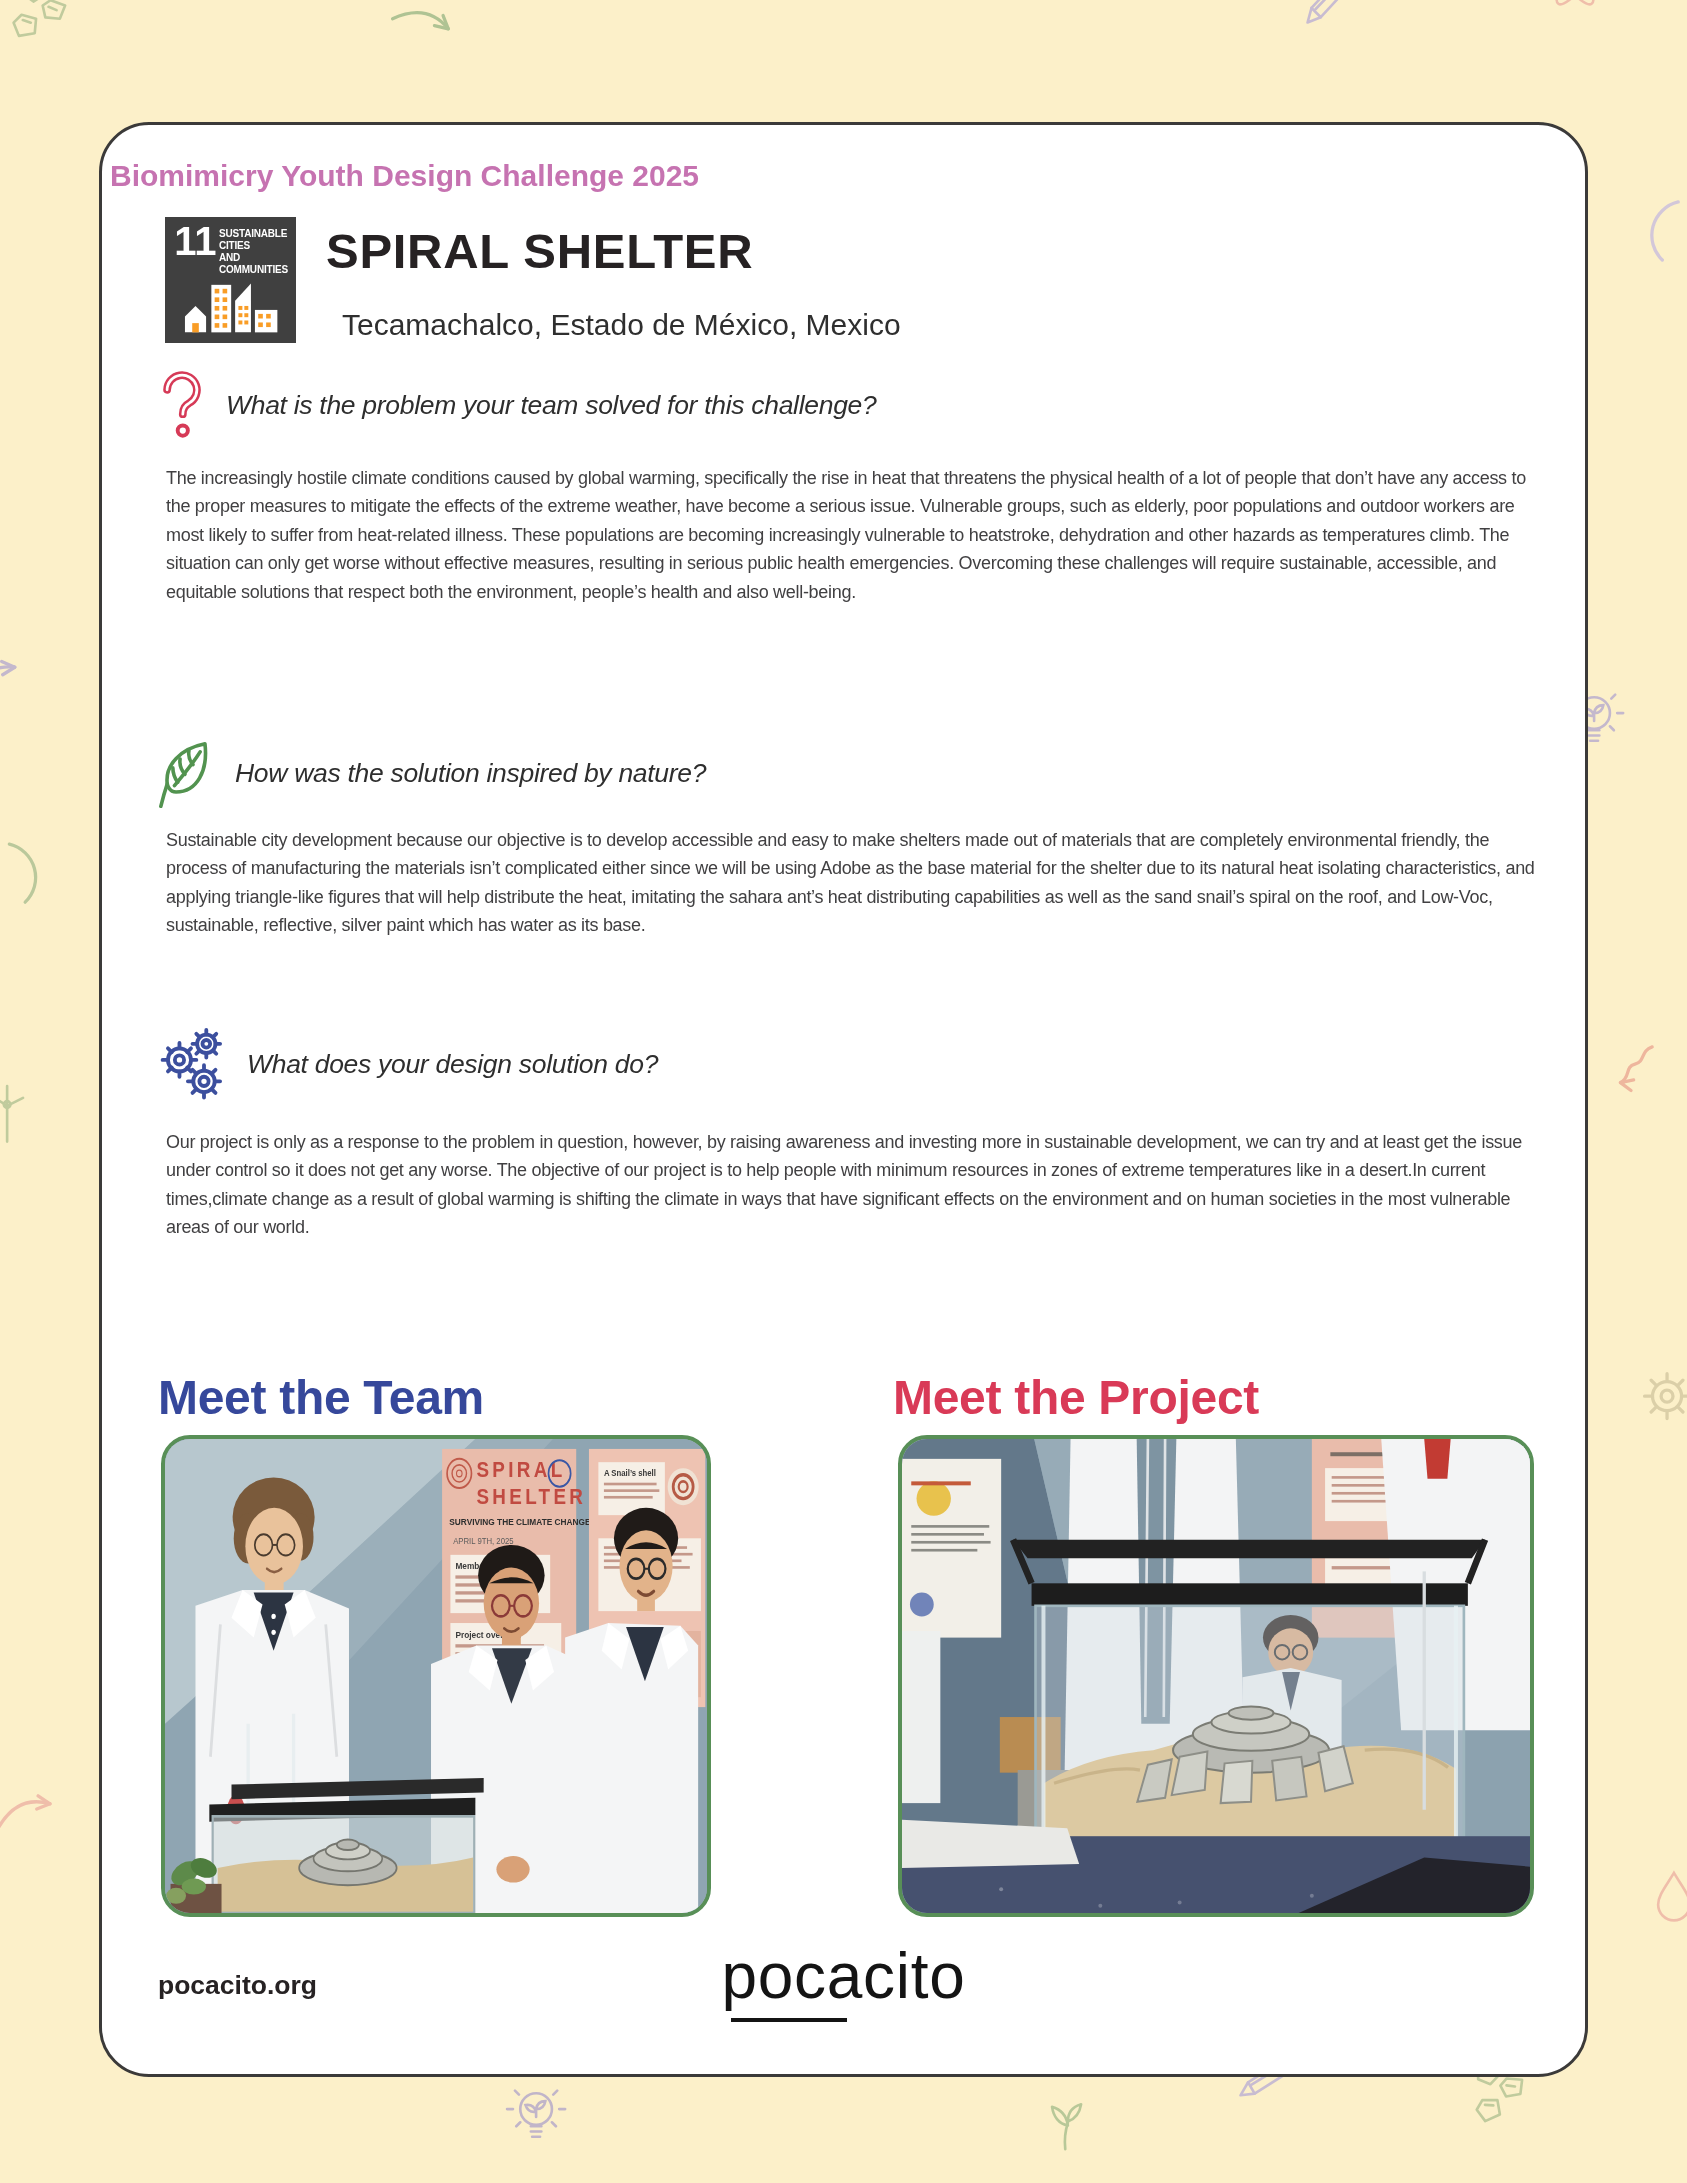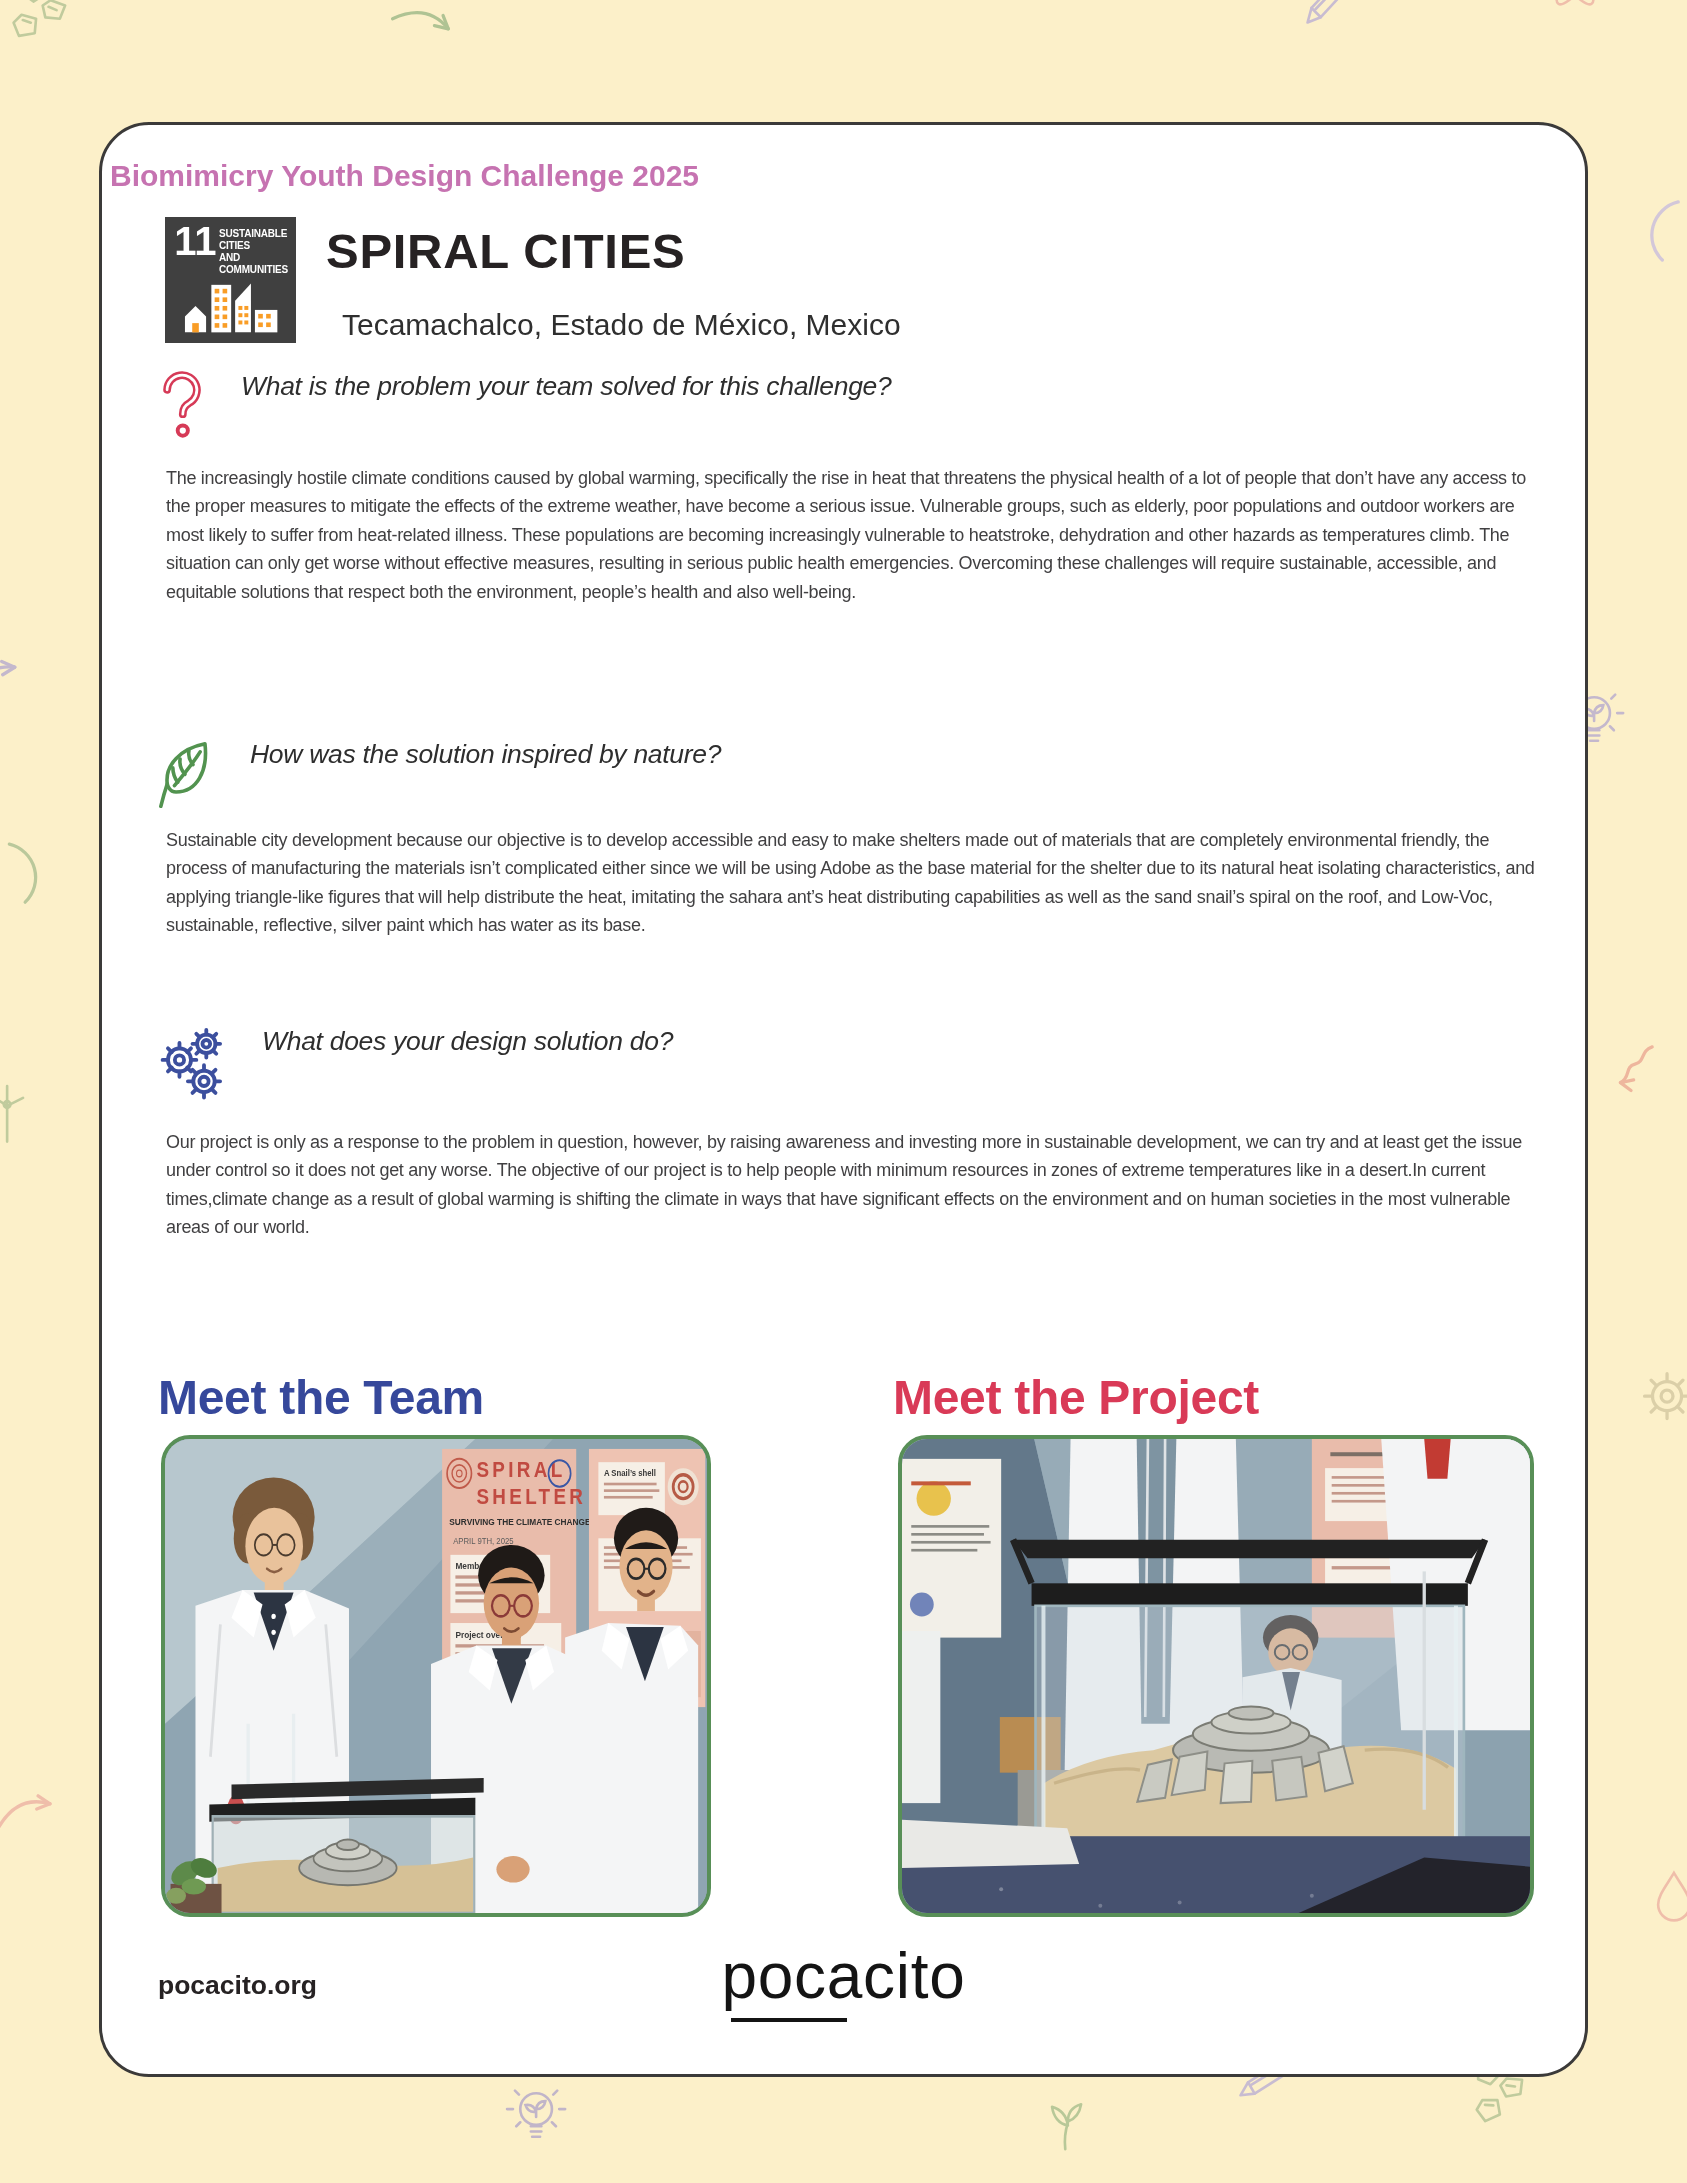--- a/index.html
+++ b/index.html
@@ -22,21 +22,21 @@
   .sdg{
     position:absolute;left:63px;top:92px;width:131px;height:126px;
     background:#404040;color:#fff;
   }
   .sdg-num{position:absolute;left:9.3px;top:2.6px;font-size:40px;font-weight:bold;line-height:42px;}
   .sdg-label{position:absolute;left:54px;top:11.2px;font-size:10px;font-weight:bold;line-height:12px;letter-spacing:-0.2px;}
   .sdg-city{position:absolute;left:13.2px;bottom:8px;}
   .project-title{position:absolute;left:224px;top:98px;font-size:49px;font-weight:bold;color:#262223;letter-spacing:0.7px;}
   .location{position:absolute;left:224px;top:183px;font-size:30px;color:#2f2f2f;margin-left:16px;}
 
-  .qrow{position:absolute;left:56px;display:flex;align-items:flex-start;gap:35px;}
+  .qrow{position:absolute;left:56px;display:flex;align-items:center;gap:20px;}
   .q1{top:246px}.q2{top:614px}.q3{top:901px}
   .qicon{flex:0 0 auto;display:block;}
   .qtext{font-size:26.5px;font-style:italic;color:#2e2e2e;letter-spacing:-0.3px;}
 
   .para{
     position:absolute;left:64px;width:1383px;
     font-size:18px;line-height:28.4px;color:#414042;letter-spacing:-0.3px;
   }
   .p1{top:339px}.p2{top:701px}.p3{top:1003px}
 
@@ -213,21 +213,21 @@
         <rect x="91" y="78" width="6" height="6"></rect>
           <rect x="100" y="78" width="6" height="6"></rect>
         <rect x="121" y="68" width="7" height="7"></rect>
           <rect x="133" y="68" width="7" height="7"></rect>
         <rect x="121" y="81" width="7" height="7"></rect>
           <rect x="133" y="81" width="7" height="7"></rect>
       </g>
     </svg>
   </div>
 
-  <div class="project-title">SPIRAL CITIES</div>
+  <div class="project-title">SPIRAL SHELTER</div>
   <div class="location">Tecamachalco, Estado de México, Mexico</div>
 
   <div class="qrow q1">
     <svg class="qicon" width="48" height="69" viewBox="0 0 60 88">
       <path d="M11 24 a19 19 0 1 1 28 17 c-6 3 -8 7 -8 14" fill="none" stroke="#d63a57" stroke-width="10" stroke-linecap="round"></path>
       <path d="M11 24 a19 19 0 1 1 28 17 c-6 3 -8 7 -8 14" fill="none" stroke="#ffffff" stroke-width="3.5" stroke-linecap="round"></path>
       <circle cx="31" cy="76" r="6.5" fill="none" stroke="#d63a57" stroke-width="5"></circle>
     </svg>
     <div class="qtext">What is the problem your team solved for this challenge?</div>
   </div>

